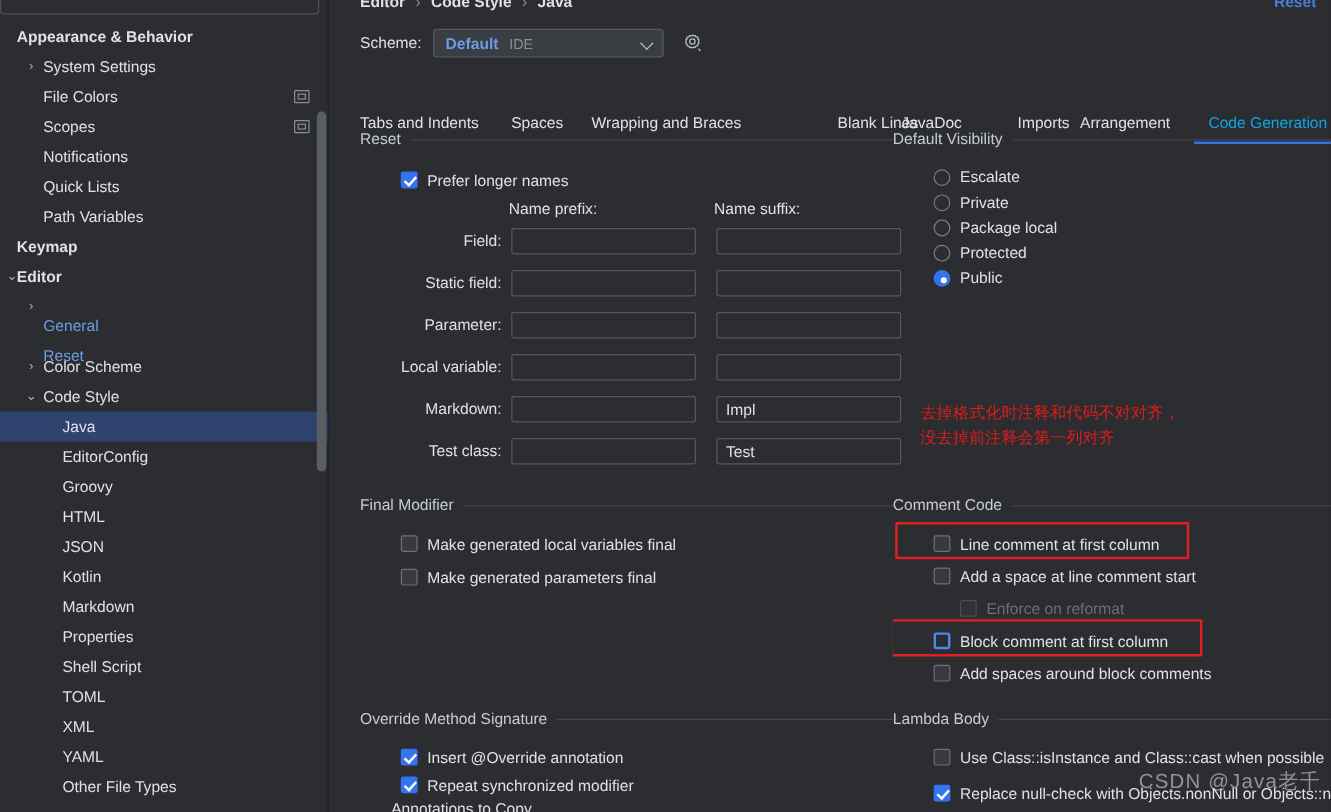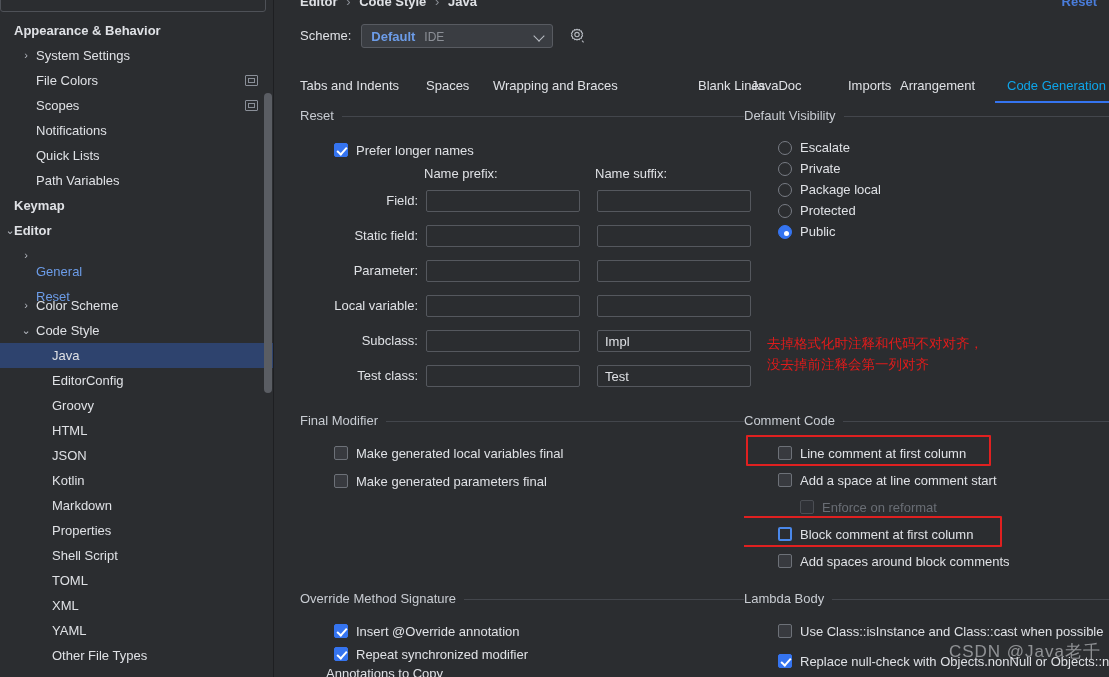--- a/index.html
+++ b/index.html
@@ -92,21 +92,21 @@
   .scheme-combo .chev {
     position: absolute; right: 9px; top: 7px;
     width: 8px; height: 8px;
     border-left: 1.4px solid #b9bdc4; border-bottom: 1.4px solid #b9bdc4;
     transform: rotate(-45deg);
   }
   .gear-btn { float: left; margin-left: 14px; margin-top: 2px; width: 20px; height: 20px; }
 
   
   #tabbar {
-    position: absolute; left: 0; top: 73px; right: 0; height: 30px;
+    position: absolute; left: 0; top: 90px; right: 0; height: 30px;
   }
   #tabbar .tab {
     position: absolute; top: 0; height: 30px; line-height: 26px;
     font-size: 13px; color: #dfe1e5; white-space: nowrap;
   }
   #tabbar .tab.active { color: #0ea5e9; }
   #tabbar .tab.active::after {
     content: ""; position: absolute; left: -12px; right: -30px; bottom: 0;
     height: 2px; background: #3574f0;
   }
@@ -300,21 +300,21 @@
             <div class="tfield" style="left: 297px; top: 152px;">
               <span class="val"></span>
             </div>
             <div class="fld-label" style="left: 0px; top: 187px; width: 118px;">Local variable:</div>
             <div class="tfield" style="left: 126px; top: 187px;">
               <span class="val"></span>
             </div>
             <div class="tfield" style="left: 297px; top: 187px;">
               <span class="val"></span>
             </div>
-            <div class="fld-label" style="left: 0px; top: 222px; width: 118px;">Subclass:</div>
+            <div class="fld-label" style="left: 0px; top: 222px; width: 118px;">Markdown:</div>
             <div class="tfield" style="left: 126px; top: 222px;">
               <span class="val"></span>
             </div>
             <div class="tfield" style="left: 297px; top: 222px; text-align: center;">
               <span class="val">Impl</span>
             </div>
             <div class="fld-label" style="left: 0px; top: 257px; width: 118px;">Test class:</div>
             <div class="tfield" style="left: 126px; top: 257px;">
               <span class="val"></span>
             </div>

